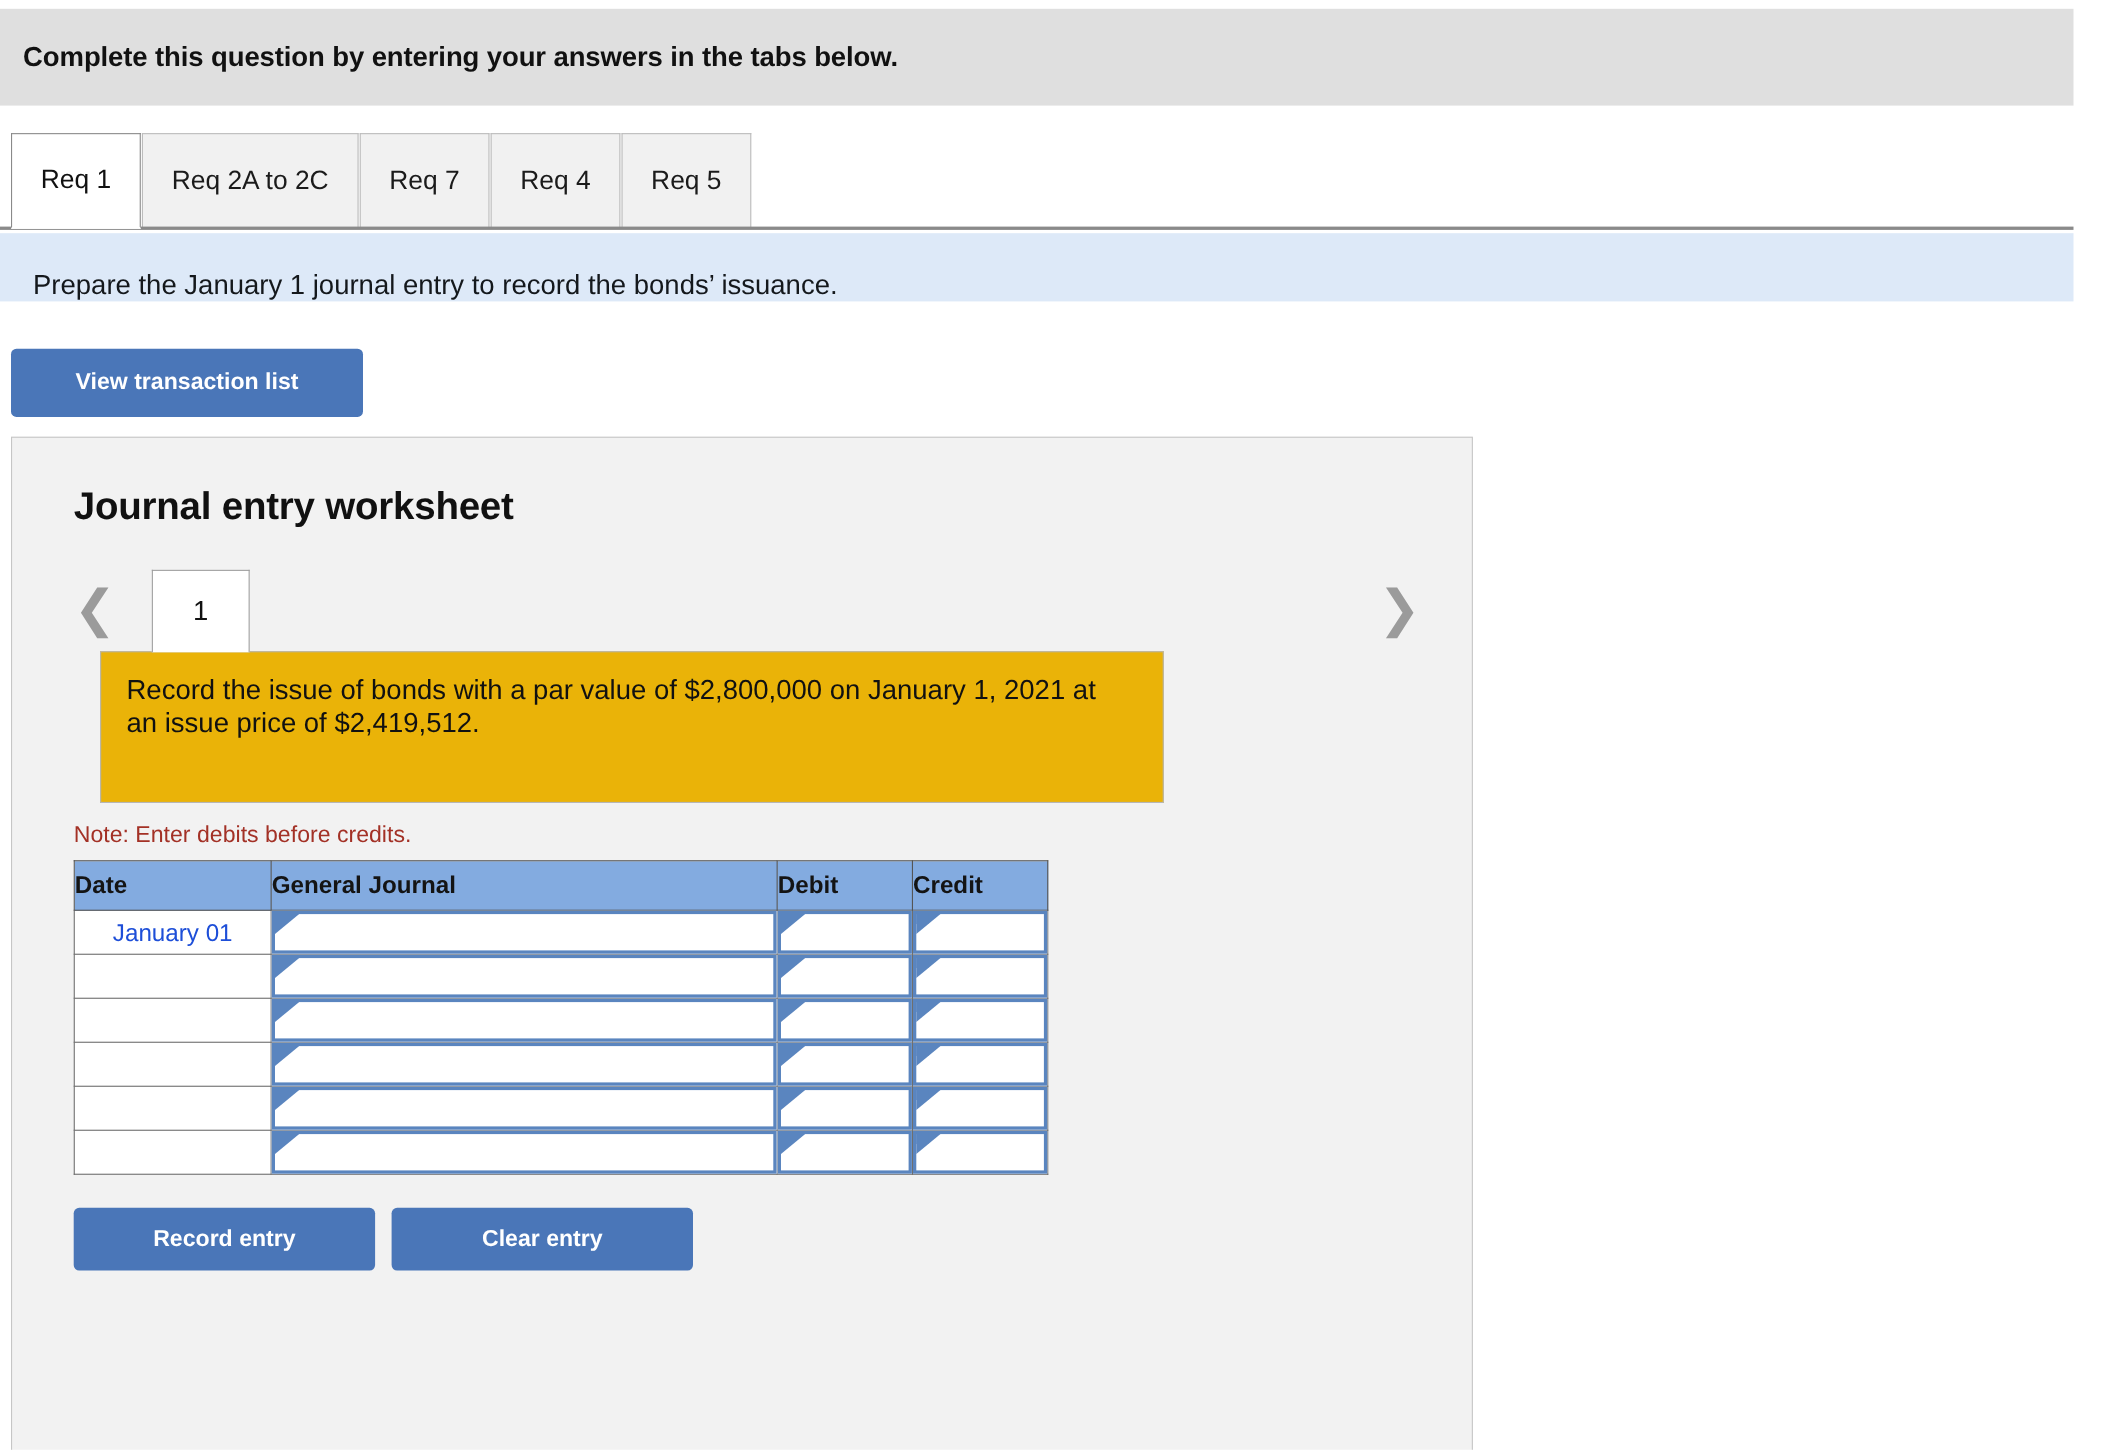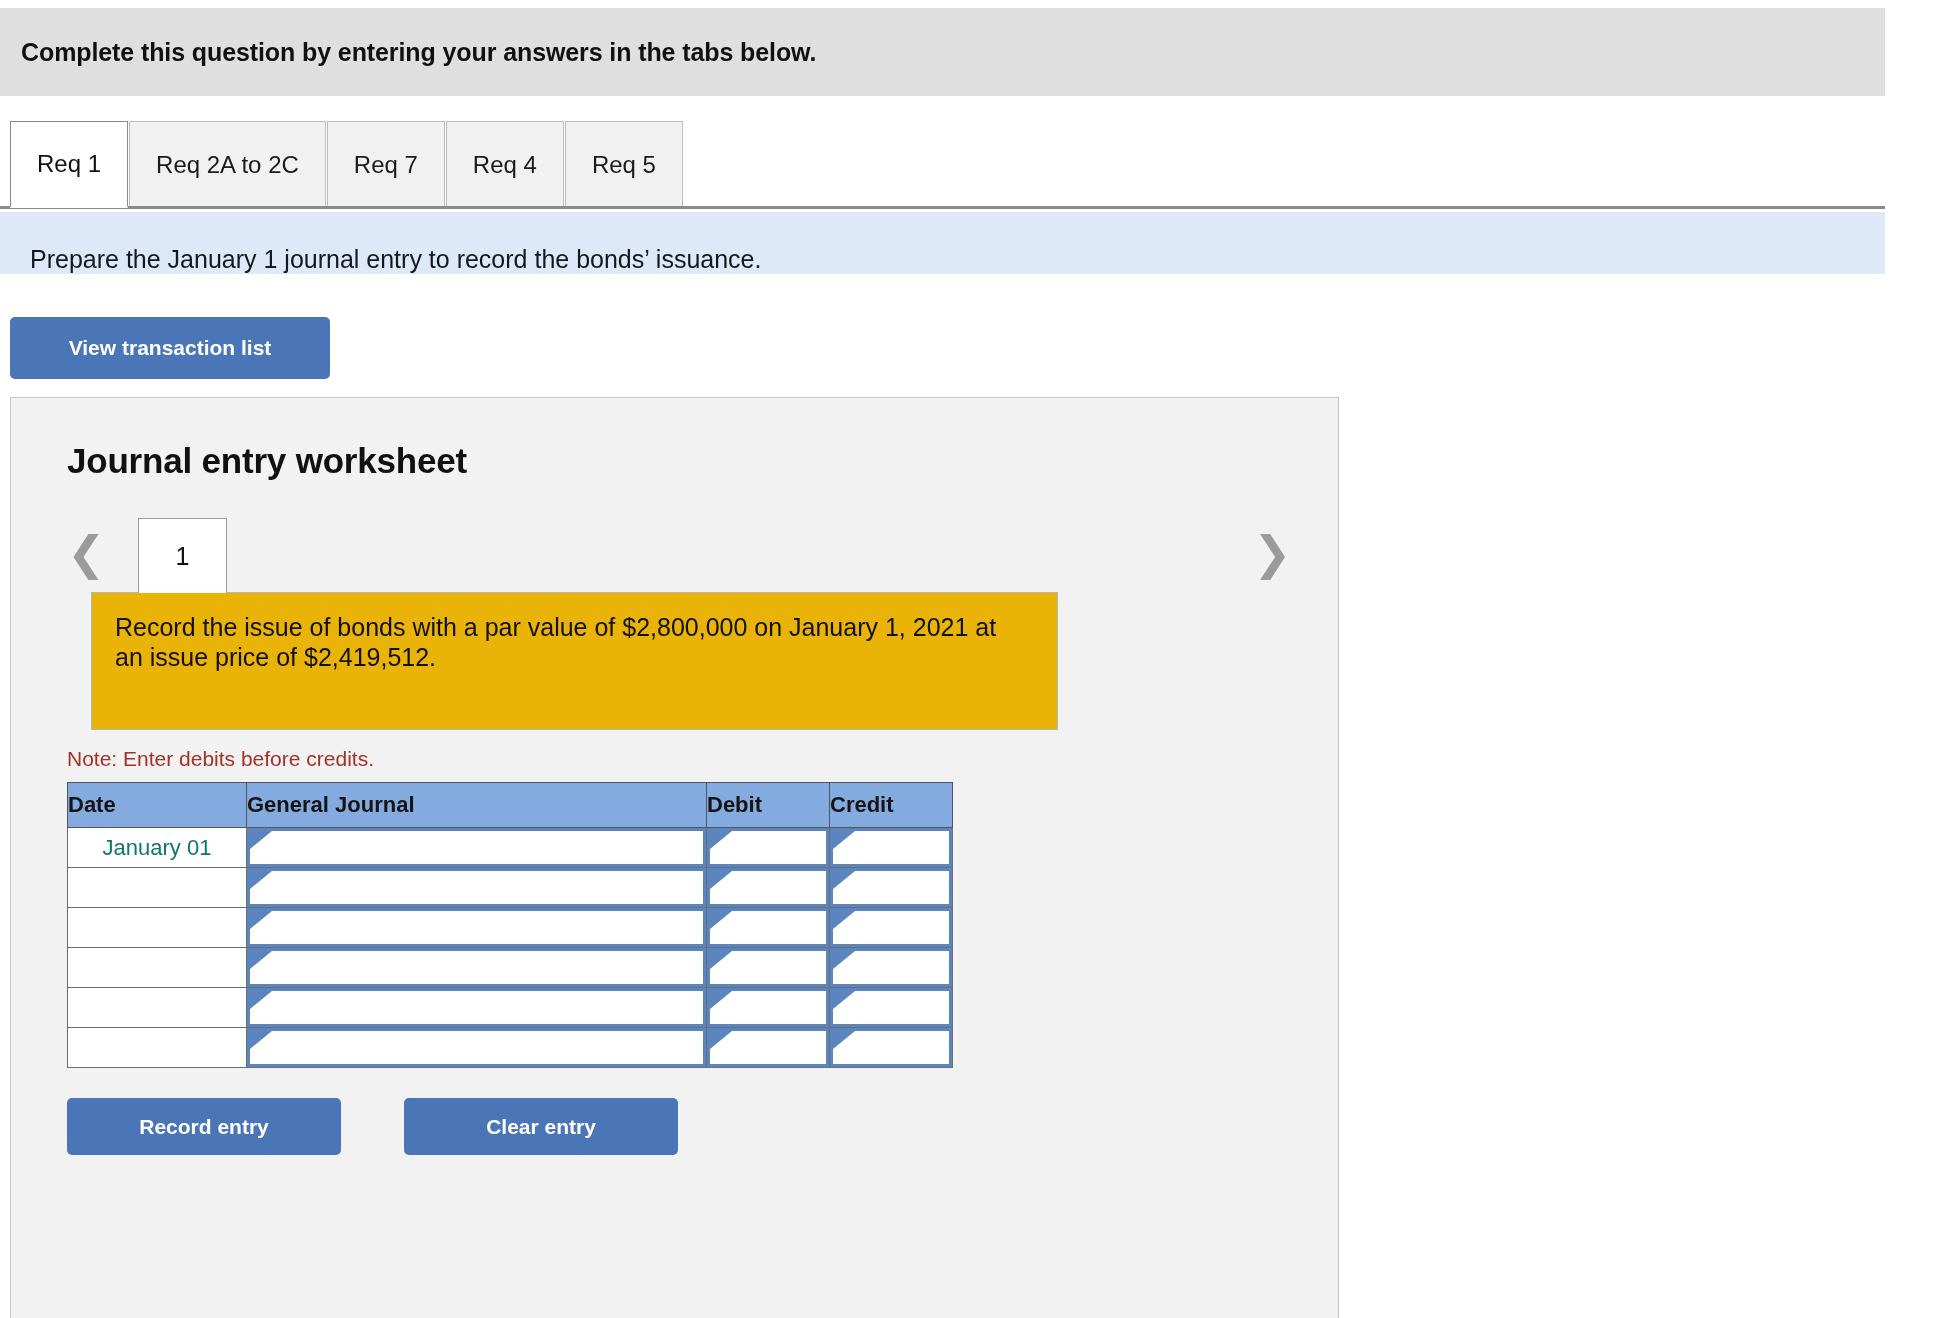--- a/index.html
+++ b/index.html
@@ -243,21 +243,21 @@
     vertical-align: middle;
   }
   .col-date   { width: 179px; }
   .col-gj     { width: 460px; }
   .col-debit  { width: 123px; }
   .col-credit { width: 123px; }
 
   .date-cell {
     text-align: center;
     font-size: 22px;
-    color: #0f766e;
+    color: #1d4ed8;
     background: #ffffff;
   }
 
   
   .cell-input {
     position: relative;
     width: 100%;
     height: 100%;
     background: #ffffff;
     border: 3px solid #5a85bf;
@@ -282,21 +282,20 @@
     top: 700px;
     width: 274px;
     height: 57px;
   }
   .btn-clear {
     position: absolute;
     left: 345px;
     top: 700px;
     width: 274px;
     height: 57px;
-    margin-left: 48px;
   }
   .btn-viewgj {
     position: absolute;
     left: 968px;
     top: 700px;
     width: 308px;
     height: 57px;
   }
 </style>
 </head>

